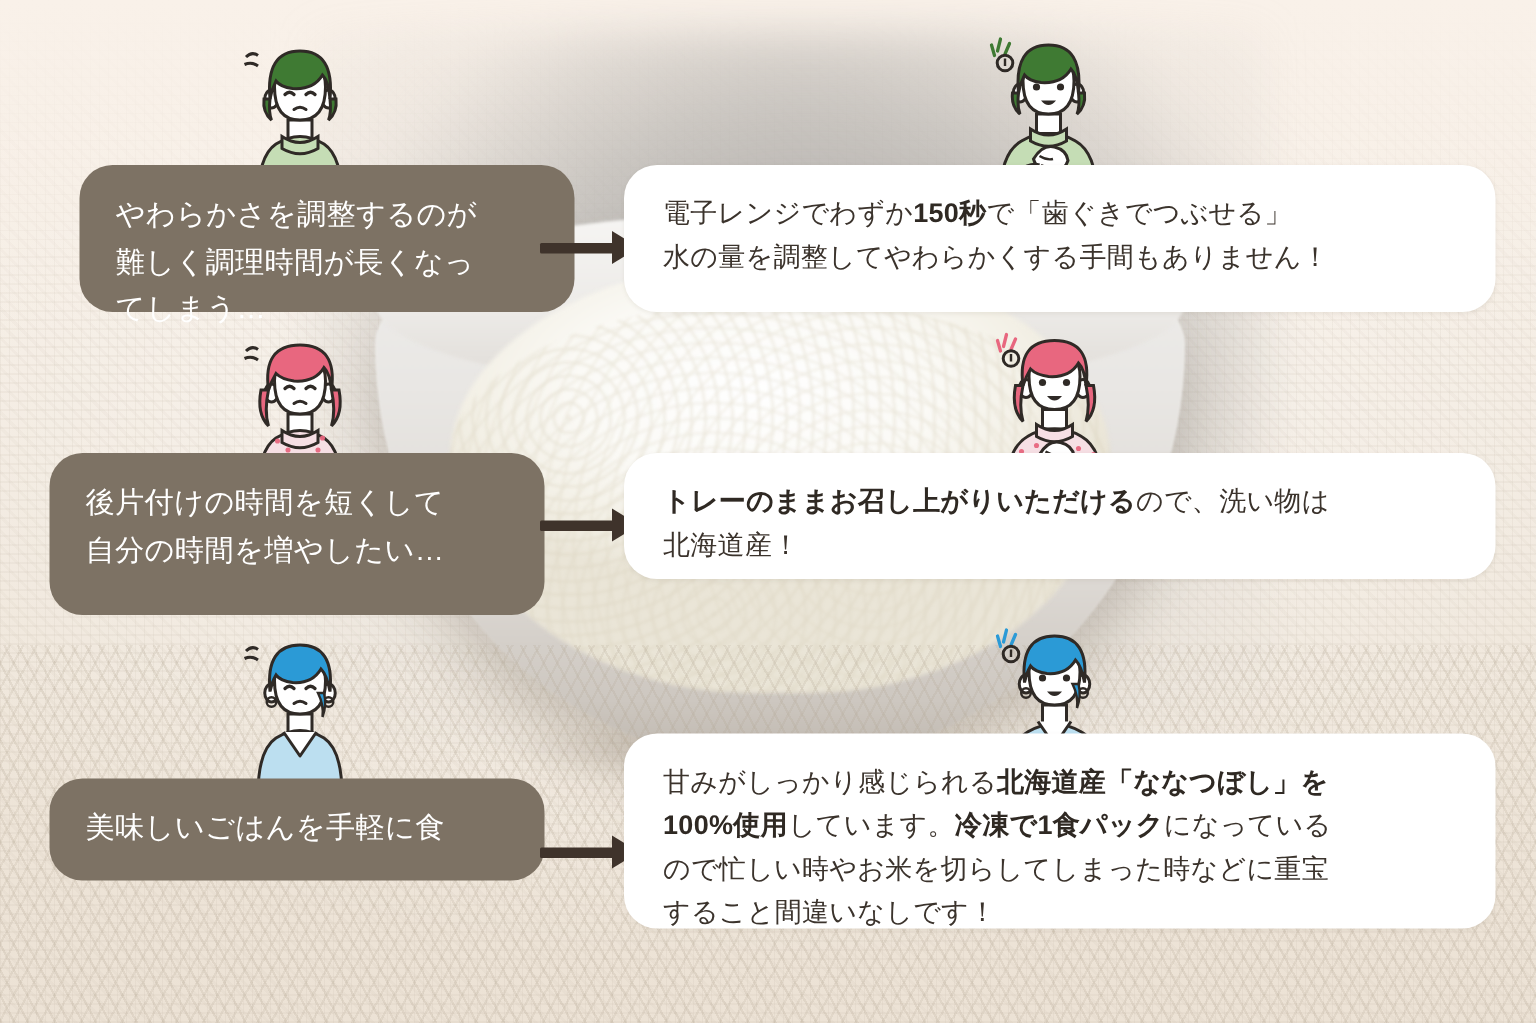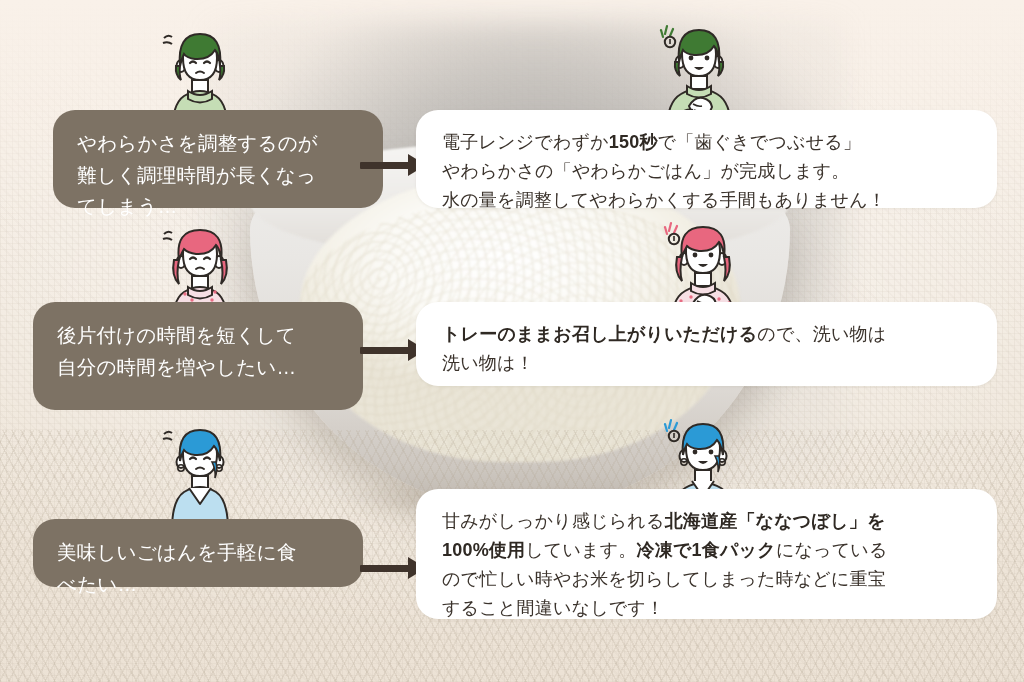--- a/index.html
+++ b/index.html
@@ -200,23 +200,20 @@
   </div>
 
   <div class="arrow" style="left:360px;top:162px;width:68px;">
     <div class="shaft" style="width:52px;"></div>
     <div class="head" style="left:48px;"></div>
   </div>
 
   <div class="bub light" style="left:416px;top:110px;width:581px;height:98px;">
     <div>
       <span>電子レンジでわずか</span><b>150秒</b><span>で「歯ぐきでつぶせる」</span>
-    </div>
-    <div>
-      <span>やわらかさの「やわらかごはん」が完成します。</span>
     </div>
     <div>
       <span>水の量を調整してやわらかくする手間もありません！</span>
     </div>
   </div>
 
   <div class="person" style="left:152px;top:218px;">
     <svg viewBox="0 0 96 112">
       <g fill="none" stroke="#2f2a26" stroke-width="2">
         <path d="M12 16 q4 -4 8 -1"></path>
@@ -311,21 +308,21 @@
   <div class="arrow" style="left:360px;top:347px;width:68px;">
     <div class="shaft" style="width:52px;"></div>
     <div class="head" style="left:48px;"></div>
   </div>
 
   <div class="bub light" style="left:416px;top:302px;width:581px;height:84px;">
     <div>
       <b>トレーのままお召し上がりいただける</b><span>ので、洗い物は</span>
     </div>
     <div>
-      <span>洗い物は！</span>
+      <span>北海道産！</span>
     </div>
   </div>
 
   <div class="person" style="left:152px;top:418px;">
     <svg viewBox="0 0 96 112">
       <g fill="none" stroke="#2f2a26" stroke-width="2">
         <path d="M12 16 q4 -4 8 -1"></path>
           <path d="M11 21 q5 -2 9 1"></path>
       </g>
       <path d="M40 58 h16 v14 h-16 z" fill="#fff" stroke="#2f2a26" stroke-width="2"></path>
@@ -370,21 +367,20 @@
       <path d="M28 43 q-3 -31 20 -31 q23 0 20 31 q-2 -11 -6 -15 q-6 10 -19 9 q-8 -1 -11 -5 q-3 5 -4 11 z" fill="#2b9ad6" stroke="#2f2a26" stroke-width="2"></path>
       <path d="M60 44 q4 8 3 16 q3 -8 1 -16 z" fill="#2b9ad6" stroke="#2f2a26" stroke-width="1.6"></path>
       <circle cx="40" cy="40" r="2.4" fill="#2f2a26"></circle>
       <circle cx="56" cy="40" r="2.4" fill="#2f2a26"></circle>
       <path d="M43 49 q5 6 10 0 z" fill="#2f2a26"></path>
     </svg>
   </div>
 
   <div class="bub dark" style="left:33px;top:519px;width:330px;height:68px;">
     <div>美味しいごはんを手軽に食</div>
-    <div>べたい…</div>
   </div>
 
   <div class="arrow" style="left:360px;top:565px;width:68px;">
     <div class="shaft" style="width:52px;"></div>
     <div class="head" style="left:48px;"></div>
   </div>
 
   <div class="bub light" style="left:416px;top:489px;width:581px;height:130px;">
     <div>
       <span>甘みがしっかり感じられる</span><b>北海道産「ななつぼし」を</b>

